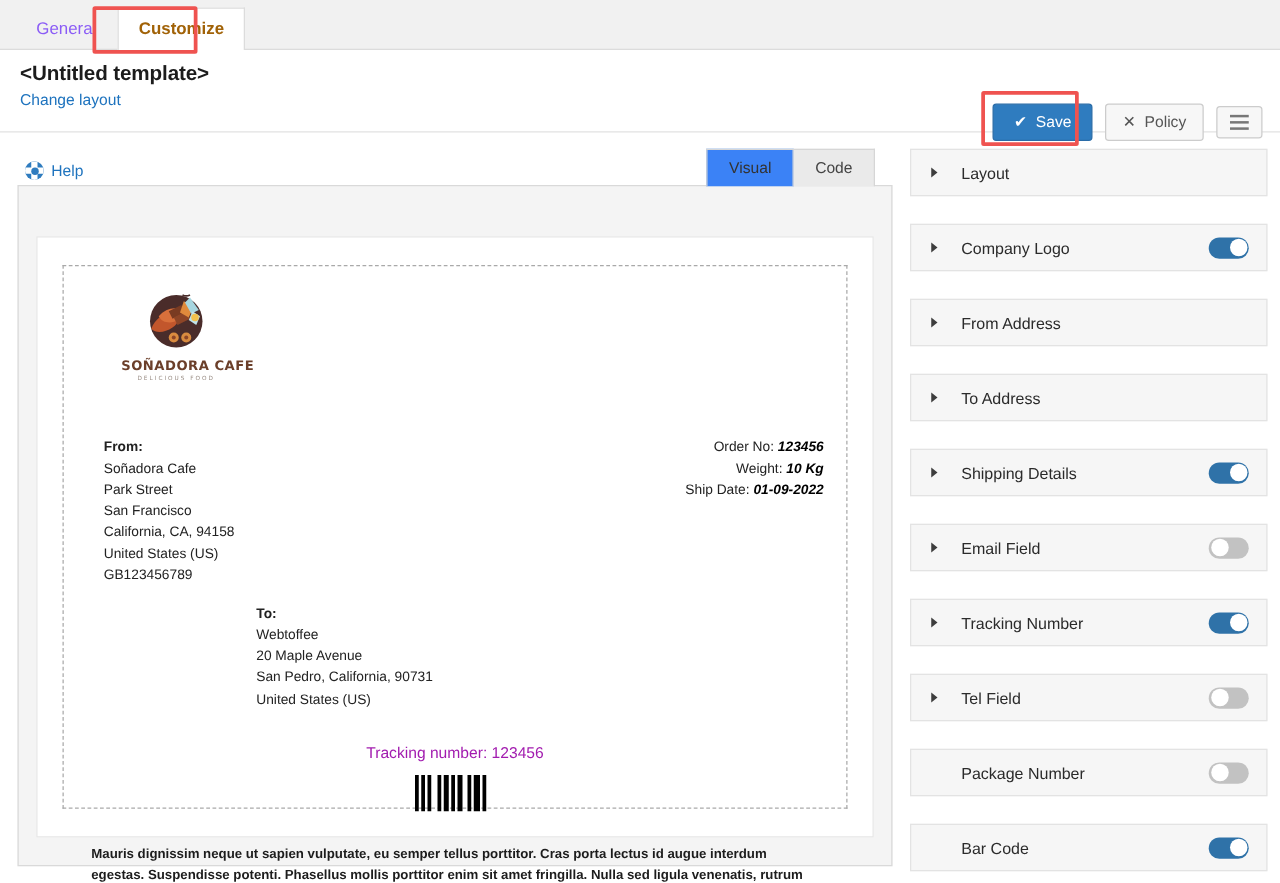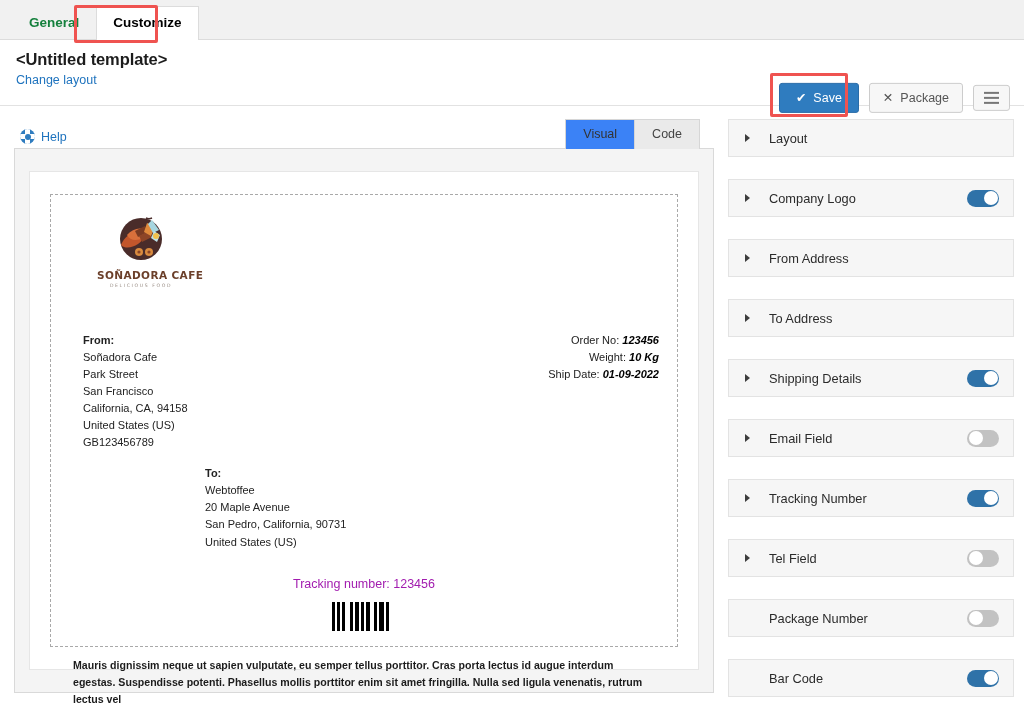--- a/index.html
+++ b/index.html
@@ -15,35 +15,34 @@
     position: relative;
     height: 40px;
     background: #f1f1f1;
     border-bottom: 1px solid #dcdcdc;
     display: flex;
     align-items: flex-end;
     padding-left: 12px;
   }
   .tab {
     font-size: 13.5px;
-    color: #15803d;
+    color: #8b5cf6;
     padding: 8px 16px 9px;
     line-height: 1.2;
     border: 1px solid transparent;
     border-bottom: none;
     background: transparent;
     cursor: pointer;
     position: relative;
     top: 1px;
     white-space: nowrap;
-    font-weight: bold;
   }
   .tab.active {
     background: #ffffff;
-    color: #000000;
+    color: #a16207;
     font-weight: bold;
     border-color: #dcdcdc;
   }
   .tab-highlight {
     position: absolute;
     left: 74px; top: 5px;
     width: 84px; height: 38px;
     border: 3px solid #ef5350;
     border-radius: 2px;
     pointer-events: none;
@@ -196,21 +195,21 @@
     position: relative;
     top: 1px;
   }
   .vc-tab.active { background: #3b82f6; color: #333; }
   .vc-tab + .vc-tab { border-left: none; }
 
   
   .preview-outer {
     border: 1px solid #d9d9d9;
     background: #f4f4f4;
-    padding: 22px 14px 22px 14px;
+    padding: 40px 14px 22px 14px;
     height: 545px;
   }
   .preview-sheet {
     background: #ffffff;
     border: 1px solid #e6e6e6;
     height: 100%;
     padding: 22px 20px;
   }
   .label-dashed {
     border: 1px dashed #a9a9a9;
@@ -364,21 +363,21 @@
   <div class="head-actions">
     <div class="save-wrap">
       <button class="btn btn-save">
         <span>✔</span>
         <span>Save</span>
       </button>
       <div class="save-highlight"></div>
     </div>
     <button class="btn">
       <span>✕</span>
-      <span>Package</span>
+      <span>Policy</span>
     </button>
     <button class="btn btn-icon-only">
       <span class="hamburger">
           <i></i>
           <i></i>
           <i></i>
         </span>
     </button>
   </div>
 </div>

